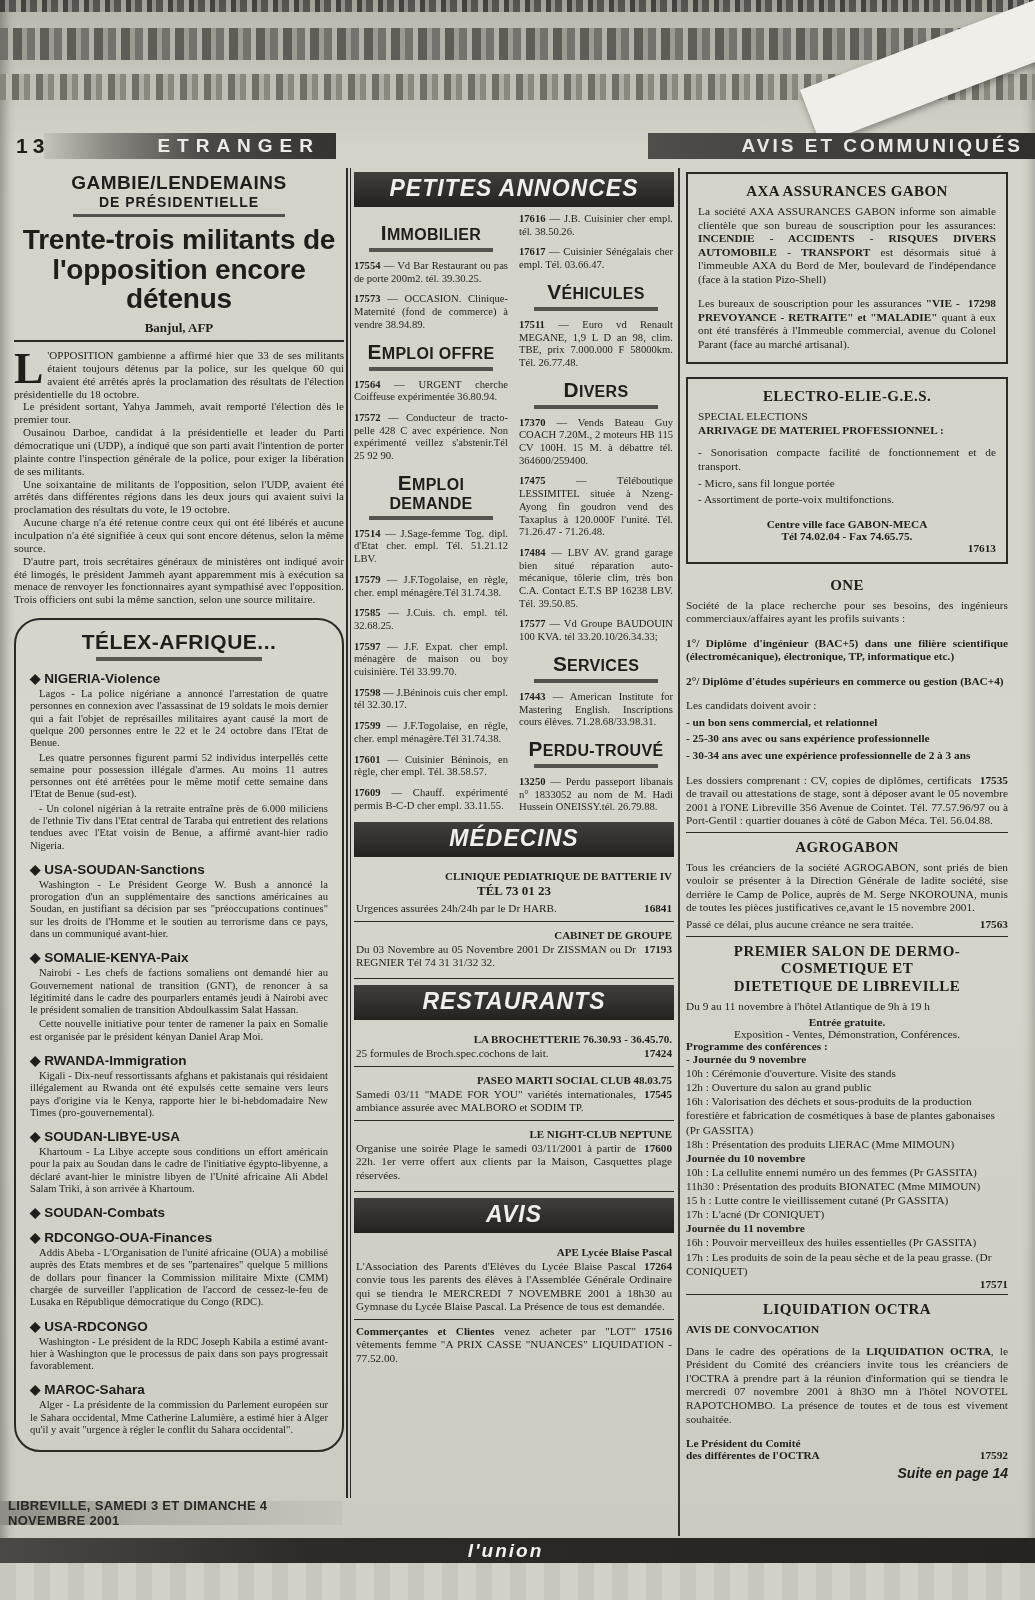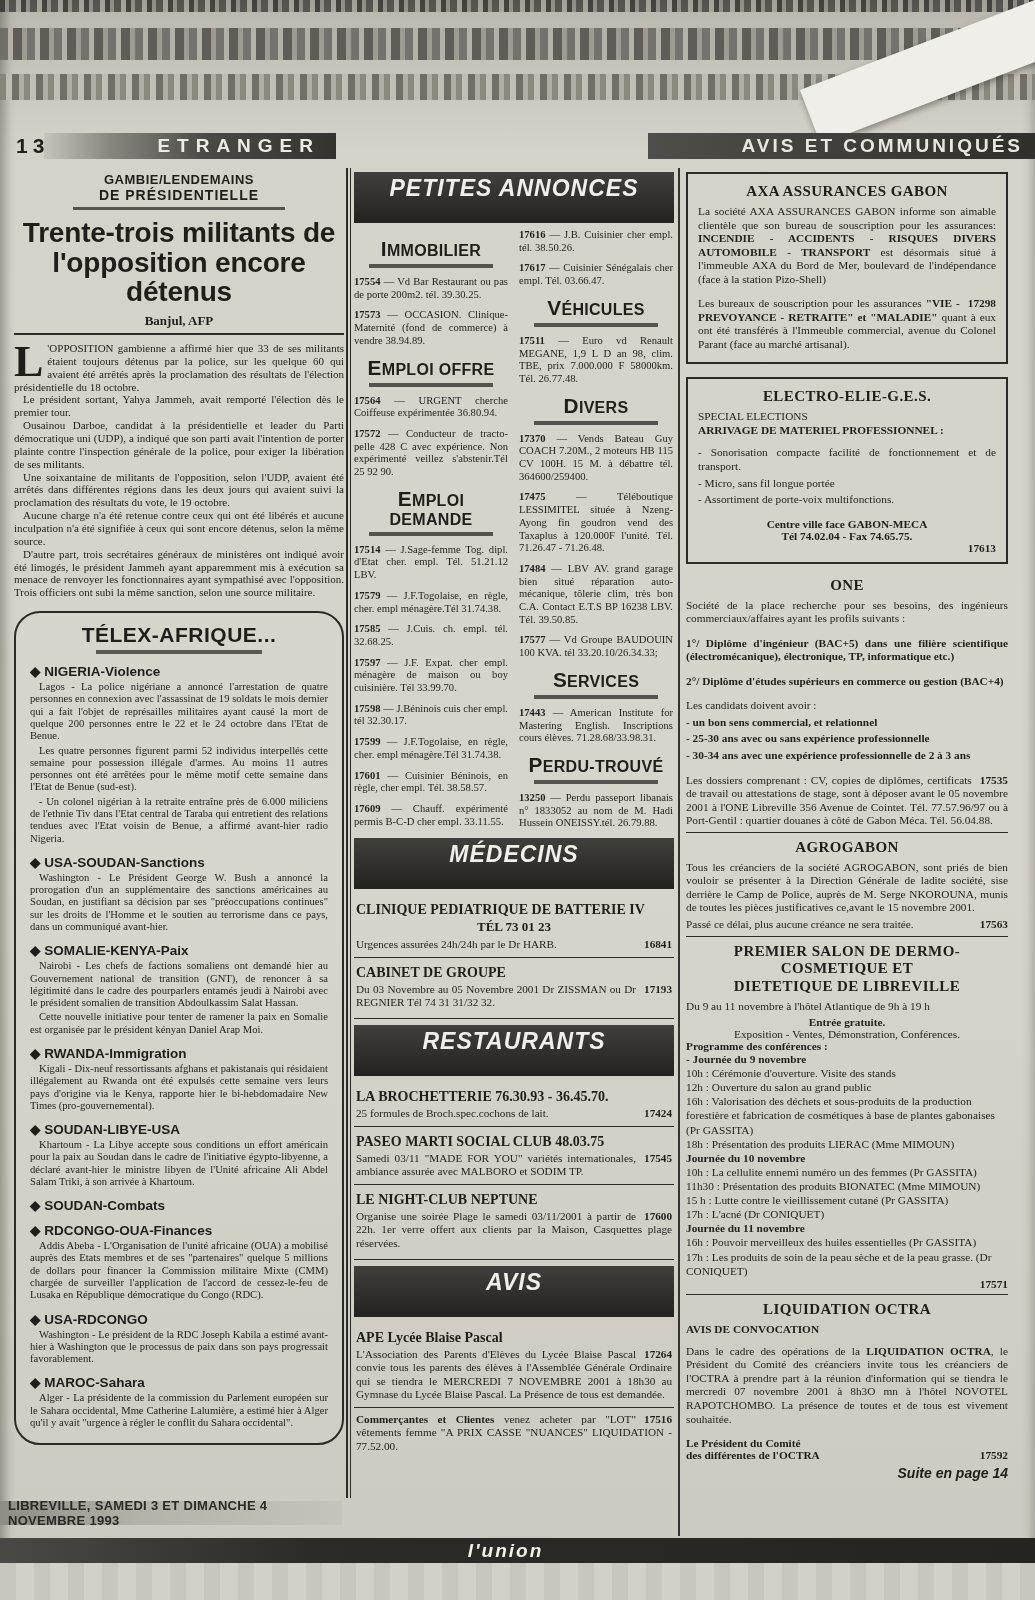--- a/index.html
+++ b/index.html
@@ -27,51 +27,51 @@
     background:linear-gradient(90deg,#4f4e4a,#302f2b);
     display:flex;align-items:center;justify-content:flex-end;padding-right:12px;box-sizing:border-box}
   .bar-avis span{color:#e9e7e1;font-weight:bold;font-size:19px;letter-spacing:3px}
   
   .divider1{position:absolute;left:346px;top:168px;width:5px;height:1330px;
     background:linear-gradient(90deg,#2b2a27 0 2px,transparent 2px 4px,#2b2a27 4px 5px)}
   .divider2{position:absolute;left:678px;top:168px;width:2px;height:1368px;background:#34332f}
   
   .col-left{position:absolute;left:14px;top:172px;width:330px}
   .kicker{text-align:center;font-family:"Liberation Sans",sans-serif;font-weight:bold}
-  .kicker .k1{font-size:13px;letter-spacing:.5px}
+  .kicker .k1{font-size:19px;letter-spacing:.5px}
   .kicker .k2{font-size:14px;letter-spacing:1px}
   .krule{height:3px;background:#55534d;width:64%;margin:4px auto 8px}
   .headline{margin:2px 0 6px;font-family:"Liberation Sans",sans-serif;font-weight:bold;
     font-size:28px;line-height:1.06;text-align:center;letter-spacing:-.2px}
   .byline{text-align:center;font-weight:bold;font-size:13px;margin:6px 0 4px}
   .byline-rule{height:2px;background:#2b2a27;margin:0 0 7px}
   .article p{font-size:11px;line-height:1.17;text-align:justify;margin:0;text-indent:9px}
   .article p.lead{text-indent:0}
   .dropcap{float:left;font-size:44px;line-height:.82;padding:2px 4px 0 0;font-weight:bold}
   .telex{margin-top:12px;border:2px solid #2b2a27;border-radius:26px;padding:10px 14px 12px;background:rgba(255,255,255,.04)}
   .telex-title{text-align:center;font-family:"Liberation Sans",sans-serif;font-weight:bold;font-size:21px;letter-spacing:.5px}
   .telex-rule{height:4px;background:#5a5852;width:56%;margin:3px auto 6px}
   .telex-head{font-family:"Liberation Sans",sans-serif;font-weight:bold;font-size:13.5px;margin:9px 0 2px}
   .telex-item p{font-size:10.6px;line-height:1.16;text-align:justify;margin:0 0 2px;text-indent:9px}
   .telex-item p:empty{display:none}
   
   .col-mid{position:absolute;left:354px;top:172px;width:320px}
   .bar-lg{background:linear-gradient(180deg,#403f3b,#23221e);color:#f1efe9;text-align:center;
     font-family:"Liberation Sans",sans-serif;font-weight:bold;font-style:italic;
-    font-size:23px;padding:3px 0 21px;letter-spacing:1px;margin:0 0 6px}
+    font-size:23px;padding:3px 0 5px;letter-spacing:1px;margin:0 0 6px}
   .subcols{display:flex;gap:11px}
   .subcol{width:154px}
   .cl-head{font-family:"Liberation Sans",sans-serif;font-weight:bold;font-size:16px;text-align:center;
     margin:8px 0 0;letter-spacing:.3px}
   .cl-head::first-letter{font-size:1.3em}
   .cl-head::after{content:"";display:block;height:4px;background:#55534d;width:80%;margin:3px auto 8px}
   .ad{font-size:10.6px;line-height:1.2;text-align:justify;margin:0 0 8px}
   .entry{padding:3px 2px 5px}
   .entry + .entry{border-top:1px solid #2b2a27}
-  .entry-head{text-align:left;font-weight:bold;font-size:14px;margin:4px 0 1px}
+  .entry-head{text-align:right;font-weight:bold;font-size:11px;margin:4px 0 1px}
   .entry-sub{text-align:center;font-weight:bold;font-size:13px;margin:0 0 3px}
   .entry-head:empty,.entry-sub:empty{display:none}
   .entry-body{font-size:11.2px;line-height:1.2;text-align:justify;margin:2px 0 0}
   .ref{float:right;font-weight:bold;margin-left:8px}
   .sect-rule{height:1px;background:#2b2a27;margin:4px 0 6px}
   
   .col-right{position:absolute;left:686px;top:172px;width:322px;font-size:11.3px}
   .col-right p{margin:0 0 3px;line-height:1.2;text-align:justify}
   .boxed{border:2px solid #2b2a27;padding:7px 10px 8px;margin-bottom:13px}
   .rc-title{text-align:center;font-weight:bold;font-size:15px;margin:2px 0 5px;letter-spacing:.4px}
@@ -319,19 +319,19 @@
           <div>Le Président du Comité</div>
           <div>des différentes de l'OCTRA</div>
         </div>
         <b>17592</b>
       </div>
       <div class="suite">Suite en page 14</div>
     </div>
   </div>
 
   <div class="datebar">
-      <span>LIBREVILLE, SAMEDI 3 ET DIMANCHE 4 NOVEMBRE 1993</span>
+      <span>LIBREVILLE, SAMEDI 3 ET DIMANCHE 4 NOVEMBRE 2001</span>
     </div>
   <div class="bottombar">
       <span>l'union</span>
     </div>
   <div class="bottom-edge"></div>
 </div>
 
 </body></html>

